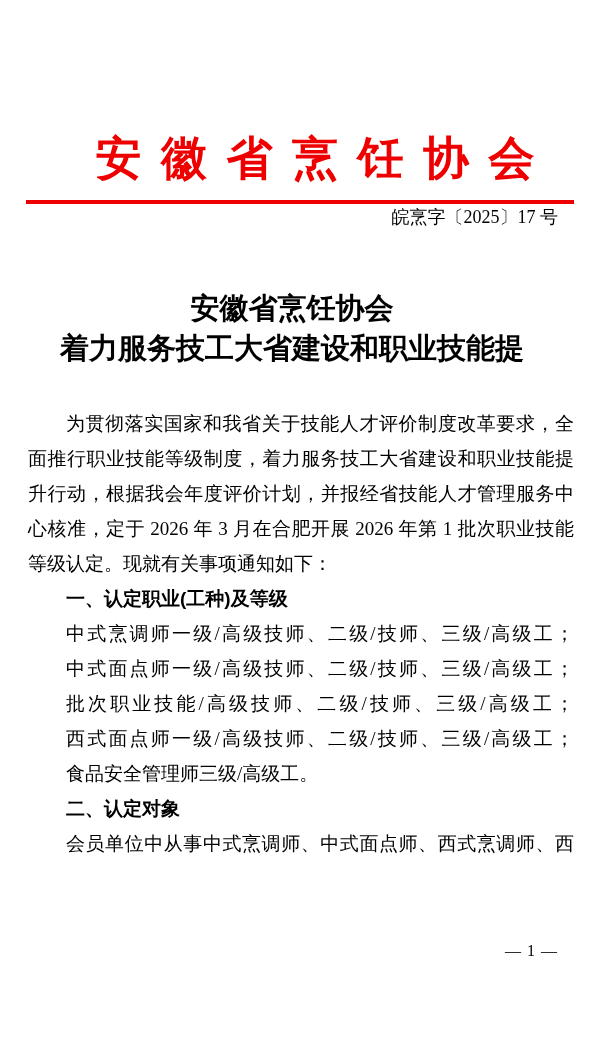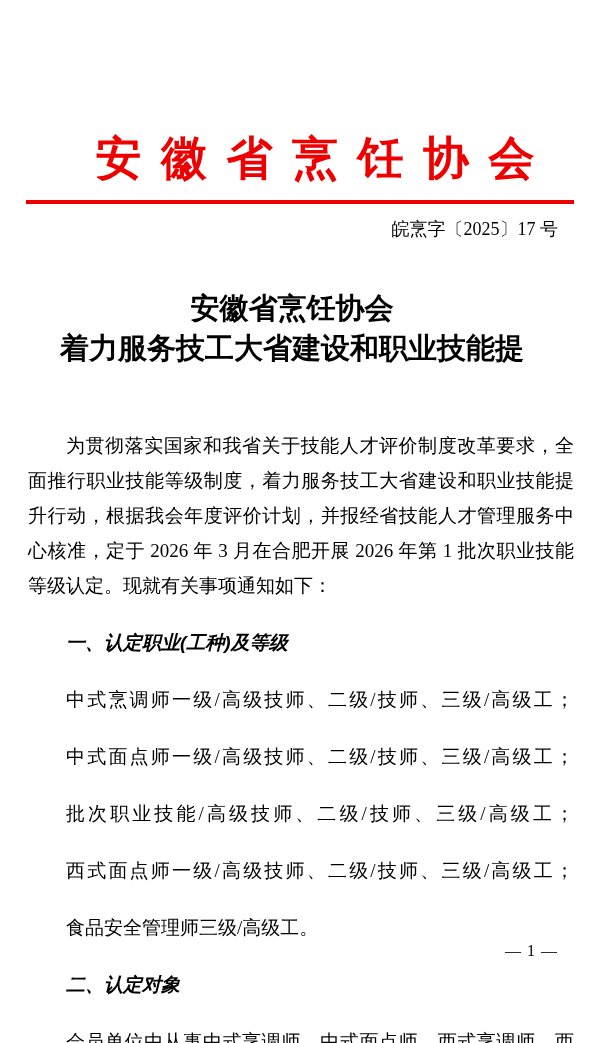--- a/index.html
+++ b/index.html
@@ -25,47 +25,46 @@
     padding-left: 34px;
   }
   .red-rule {
     position: absolute;
     top: 200px; left: 26px;
     width: 548px; height: 4px;
     background: #ee0000;
   }
   .doc-number {
     position: absolute;
-    top: 216px; right: 42px;
+    top: 204px; right: 42px;
     font-size: 18px;
     line-height: 27px;
     white-space: nowrap;
   }
   .doc-title {
     position: absolute;
     top: 288px; left: 0; right: 16px;
     text-align: center;
     font-size: 29px;
     font-weight: bold;
     line-height: 40px;
   }
   .body-text {
     position: absolute;
     top: 406px; left: 28px;
     width: 546px;
     font-size: 19px;
     line-height: 35px;
   }
   .line { min-height: 35px; }
-  .indent { text-indent: 38px; margin-top: 22px; }
+  .indent { text-indent: 38px; }
   .fill { text-align: justify; text-align-last: justify; }
   .heading {
     font-weight: bold;
     font-family: "Liberation Sans", "DejaVu Sans", sans-serif;
-    font-style: italic;
   }
   .page-number {
     position: absolute;
     top: 941px; right: 42px;
     font-size: 16px;
     line-height: 20px;
     letter-spacing: 1px;
     white-space: nowrap;
   }
 </style>

